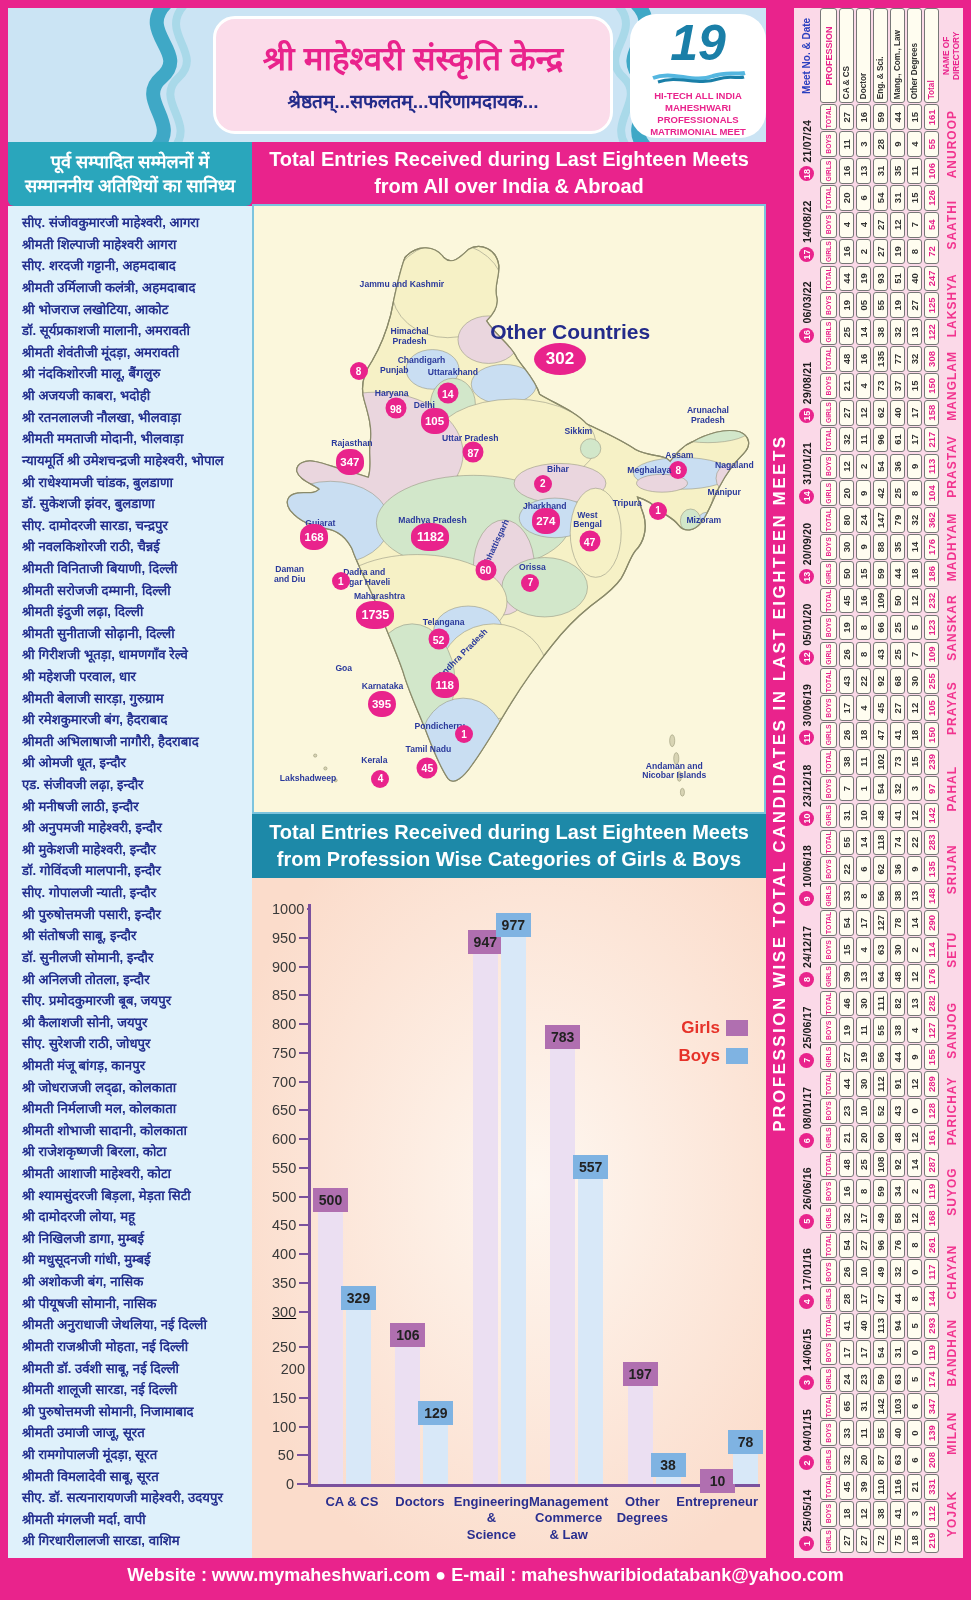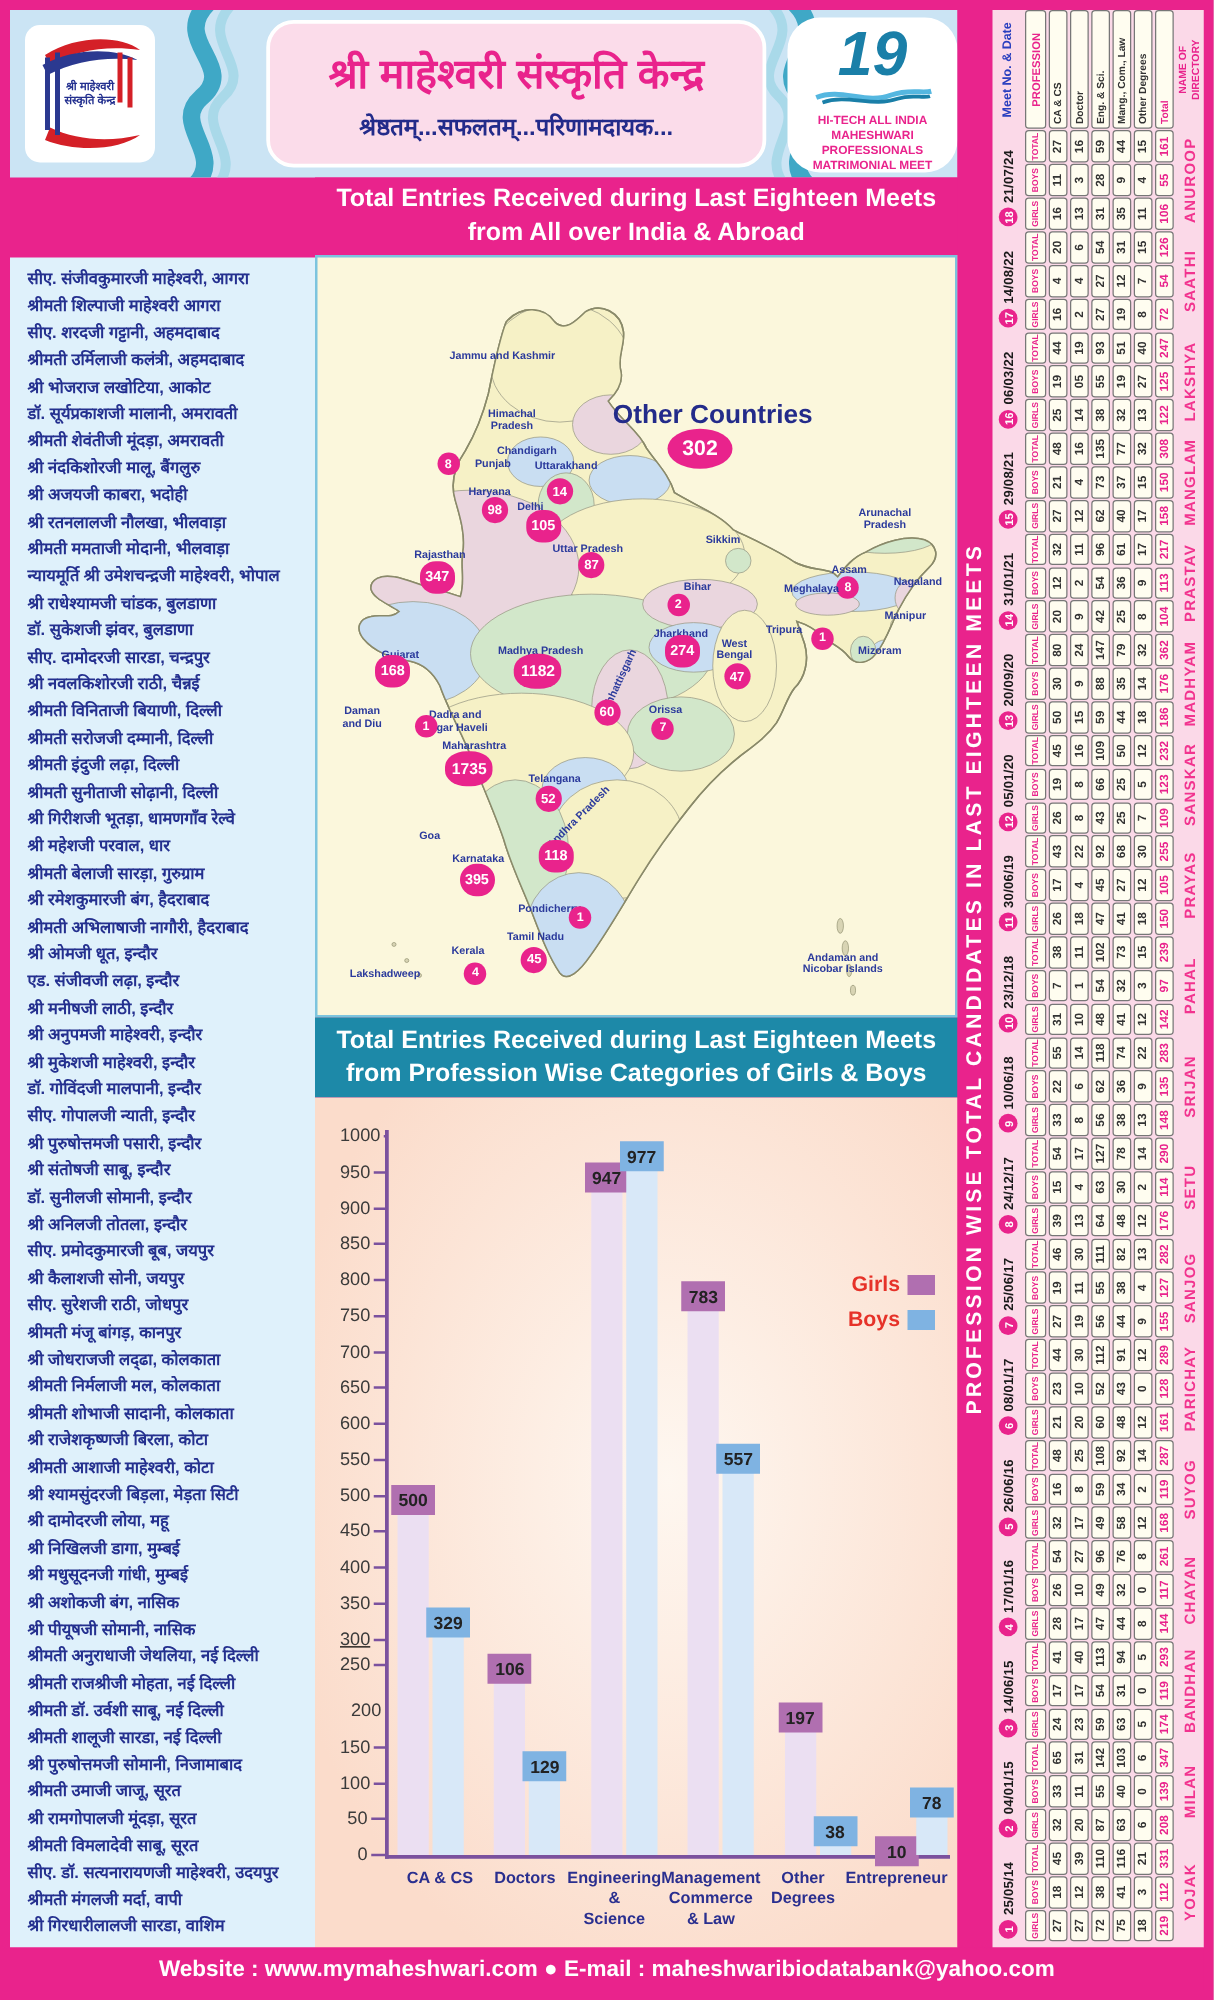--- a/index.html
+++ b/index.html
@@ -121,48 +121,37 @@
 
   <div class="abs header">
     <svg class="abs wave-left" style="left:118px;" viewBox="0 0 70 134">
       <path d="M40,-5 C10,25 65,45 35,70 C10,92 55,115 30,140" fill="none" stroke="#3FA8C6" stroke-width="14"></path>
       <path d="M60,-5 C30,25 80,45 52,70 C28,92 70,115 48,140" fill="none" stroke="#A9D9E9" stroke-width="8"></path>
     </svg>
     <svg class="abs wave-right" style="left:598px;" viewBox="0 0 70 134">
       <path d="M30,-5 C60,25 8,45 36,70 C60,92 15,115 40,140" fill="none" stroke="#3FA8C6" stroke-width="14"></path>
       <path d="M10,-5 C40,25 -10,45 18,70 C40,92 0,115 22,140" fill="none" stroke="#A9D9E9" stroke-width="8"></path>
     </svg>
-    <div class="abs logo-box">
-      <div class="logo-inner">
-        <svg viewBox="0 0 92 98" width="92" height="98">
-          <path d="M10,18 C35,2 70,2 86,14 C60,10 35,14 14,26 Z" fill="#D42027"></path>
-          <path d="M8,26 C33,12 66,12 84,22 C58,19 34,23 12,34 Z" fill="#2B3990"></path>
-          <path d="M10,86 C35,96 70,94 86,82 C60,88 35,86 14,76 Z" fill="#D42027"></path>
-          <path d="M12,20 L12,78 M20,16 L20,82" stroke="#2B3990" stroke-width="4"></path>
-          <path d="M78,20 L78,60 M70,16 L70,56" stroke="#D42027" stroke-width="4"></path>
-        </svg>
-        <div class="logo-text">श्री माहेश्वरी
-संस्कृति केन्द्र</div>
-      </div>
-    </div>
     <div class="abs title-panel">
       <div class="main-title">श्री माहेश्वरी संस्कृति केन्द्र</div>
       <div class="sub-title">श्रेष्ठतम्...सफलतम्...परिणामदायक...</div>
     </div>
     <div class="abs logo19">
       <div class="n19">19</div>
       <svg width="100" height="14" viewBox="0 0 100 14">
         <path d="M5,8 C25,0 45,14 65,6 C80,1 90,5 97,3" fill="none" stroke="#55B7E0" stroke-width="4"></path>
         <path d="M10,12 C30,5 50,16 70,9 C82,5 90,9 96,7" fill="none" stroke="#1A7FA8" stroke-width="3"></path>
       </svg>
       <div class="tagline">HI-TECH ALL INDIA MAHESHWARI
 PROFESSIONALS MATRIMONIAL MEET</div>
     </div>
   </div>
 
+  <div class="abs left-head">पूर्व सम्पादित सम्मेलनों में
+सम्माननीय अतिथियों का सानिध्य</div>
   <div class="abs guest-panel">
       <div class="gname">सीए. संजीवकुमारजी माहेश्वरी, आगरा</div>
       <div class="gname">श्रीमती शिल्पाजी माहेश्वरी आगरा</div>
       <div class="gname">सीए. शरदजी गट्टानी, अहमदाबाद</div>
       <div class="gname">श्रीमती उर्मिलाजी कलंत्री, अहमदाबाद</div>
       <div class="gname">श्री भोजराज लखोटिया, आकोट</div>
       <div class="gname">डॉ. सूर्यप्रकाशजी मालानी, अमरावती</div>
       <div class="gname">श्रीमती शेवंतीजी मूंदड़ा, अमरावती</div>
       <div class="gname">श्री नंदकिशोरजी मालू, बैंगलुरु</div>
       <div class="gname">श्री अजयजी काबरा, भदोही</div>
@@ -373,21 +362,21 @@
           <div class="yd" style="display: inline-block;"></div>
         </div>
         <div class="ytick" style="bottom: 77.25px;">
           <div class="yl" style="display: inline;">150</div>
           <div class="yd" style="display: inline-block;"></div>
         </div>
         <div class="ytick" style="bottom: 106px;">
           <div class="yl" style="display: inline; margin-left: 34px;">200</div>
           <div class="yd" style="display: inline-block;"></div>
         </div>
-        <div class="ytick" style="bottom: 143px;">
+        <div class="ytick" style="bottom: 128px;">
           <div class="yl" style="display: inline;">250</div>
           <div class="yd" style="display: inline-block;"></div>
         </div>
         <div class="ytick" style="bottom: 163.5px; text-decoration: underline;">
           <div class="yl" style="display: inline;">300</div>
           <div class="yd" style="display: inline-block;"></div>
         </div>
         <div class="ytick" style="bottom: 192.25px;">
           <div class="yl" style="display: inline;">350</div>
           <div class="yd" style="display: inline-block;"></div>

